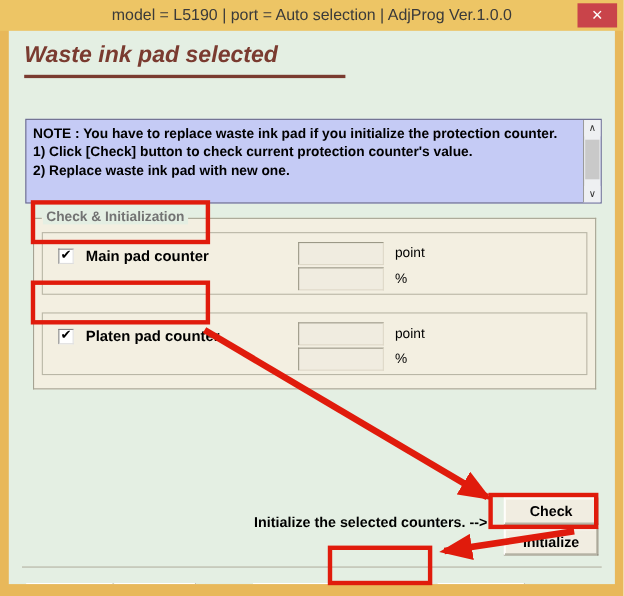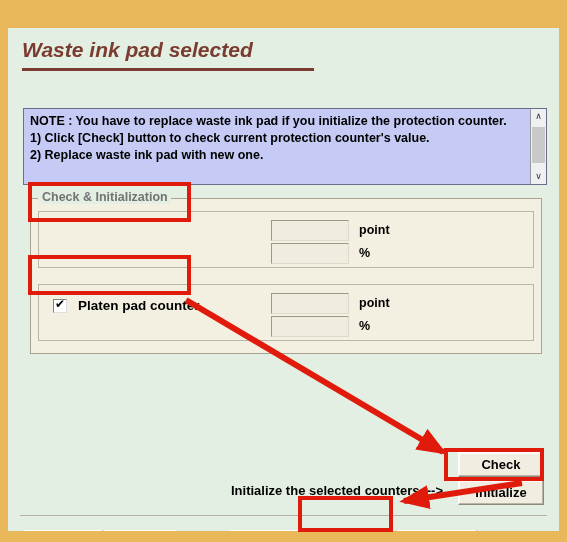--- a/index.html
+++ b/index.html
@@ -251,39 +251,39 @@
     box-sizing: border-box;
     font-size: 12px;
     padding: 0 3px;
     color: #000;
     font-family: "Liberation Sans", sans-serif;
     outline: none;
   }
   .unit {
     position: absolute;
     font-size: 12.5px;
-    font-weight: bold;
+    font-weight: normal;
     color: #000;
     white-space: nowrap;
     font-family: "Liberation Sans", sans-serif;
   }
 
   
   .prompt {
     position: absolute;
     right: 116px;
     font-size: 13px;
     font-weight: bold;
     color: #000;
     white-space: nowrap;
     text-align: right;
     font-family: "Liberation Sans", sans-serif;
   }
   #prompt-check { top: 427px; }
-  #prompt-init  { top: 455px; }
+  #prompt-init  { top: 439px; }
 
   .btn {
     position: absolute;
     background: #f1ede1;
     border: 1px solid #ffffff;
     border-right-color: #8e8b7d;
     border-bottom-color: #8e8b7d;
     box-shadow: inset -1px -1px 0 #b8b5a6, inset 1px 1px 0 #fdfcf6;
     font-size: 13px;
     font-weight: bold;
@@ -334,20 +334,24 @@
     width: 567px;
     height: 542px;
     pointer-events: none;
   }
 </style>
 </head>
 <body>
 
 <div id="window">
 
+  <div id="titlebar">
+    <div id="titlebar-text">model = L5190 | port = Auto selection | AdjProg Ver.1.0.0</div>
+    <button id="close-button">✕</button>
+  </div>
 
   <div id="client">
 
     <div id="page-title">Waste ink pad selected</div>
     <div id="page-title-rule"></div>
 
     <div id="note-box">
       <div id="note-text">NOTE : You have to replace waste ink pad if you initialize the protection counter.
 1) Click [Check] button to check current protection counter's value.
 2) Replace waste ink pad with new one.</div>
@@ -357,20 +361,24 @@
         <div class="sb-arrow" id="sb-down">∨</div>
       </div>
     </div>
 
     <div id="groupbox"></div>
     <div id="groupbox-top-left"></div>
     <div id="groupbox-top-right"></div>
     <div id="groupbox-label">Check &amp; Initialization</div>
 
     <div class="counter-row" id="row-main">
+      <div class="cb-wrap">
+        <span class="checkbox"></span>
+        <span class="cb-label">Main pad counter</span>
+      </div>
       <input class="field" style="left: 232px; top: 8px;" value="">
       <span class="unit" style="left:320px; top:11px;">point</span>
       <input class="field" style="left: 232px; top: 31px;" value="">
       <span class="unit" style="left:320px; top:34px;">%</span>
     </div>
 
     <div class="counter-row" id="row-platen">
       <div class="cb-wrap">
         <span class="checkbox"></span>
         <span class="cb-label">Platen pad counter</span>

